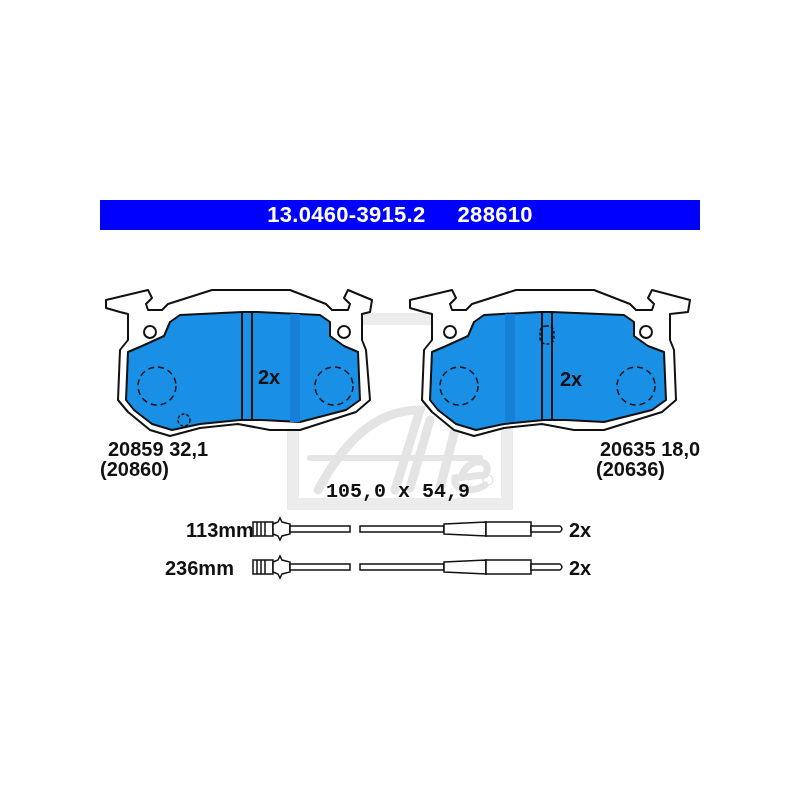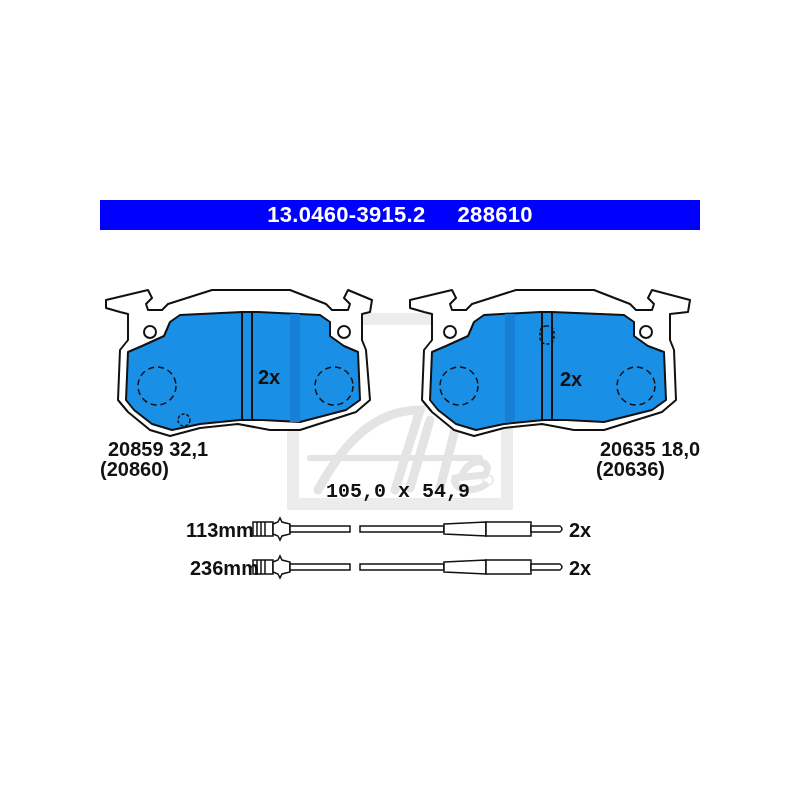--- a/index.html
+++ b/index.html
@@ -93,14 +93,14 @@
 <div class="label" style="left:108px; top:438px;">20859 32,1</div>
 <div class="label" style="left:100px; top:458px;">(20860)</div>
 
 <div class="label" style="left:600px; top:438px;">20635 18,0</div>
 <div class="label" style="left:596px; top:458px;">(20636)</div>
 
 <div class="label" style="left:326px; top:480px;font-family:Liberation Mono, monospace;">105,0 x 54,9</div>
 
 <div class="label" style="left:158px; top:519px;margin-left:28px;">113mm</div>
 <div class="label" style="left:569px; top:519px;">2x</div>
-<div class="label" style="left:190px; top:557px;">236mm</div>
+<div class="label" style="left:165px; top:557px;">236mm</div>
 <div class="label" style="left:569px; top:557px;">2x</div>
 
 </body></html>

